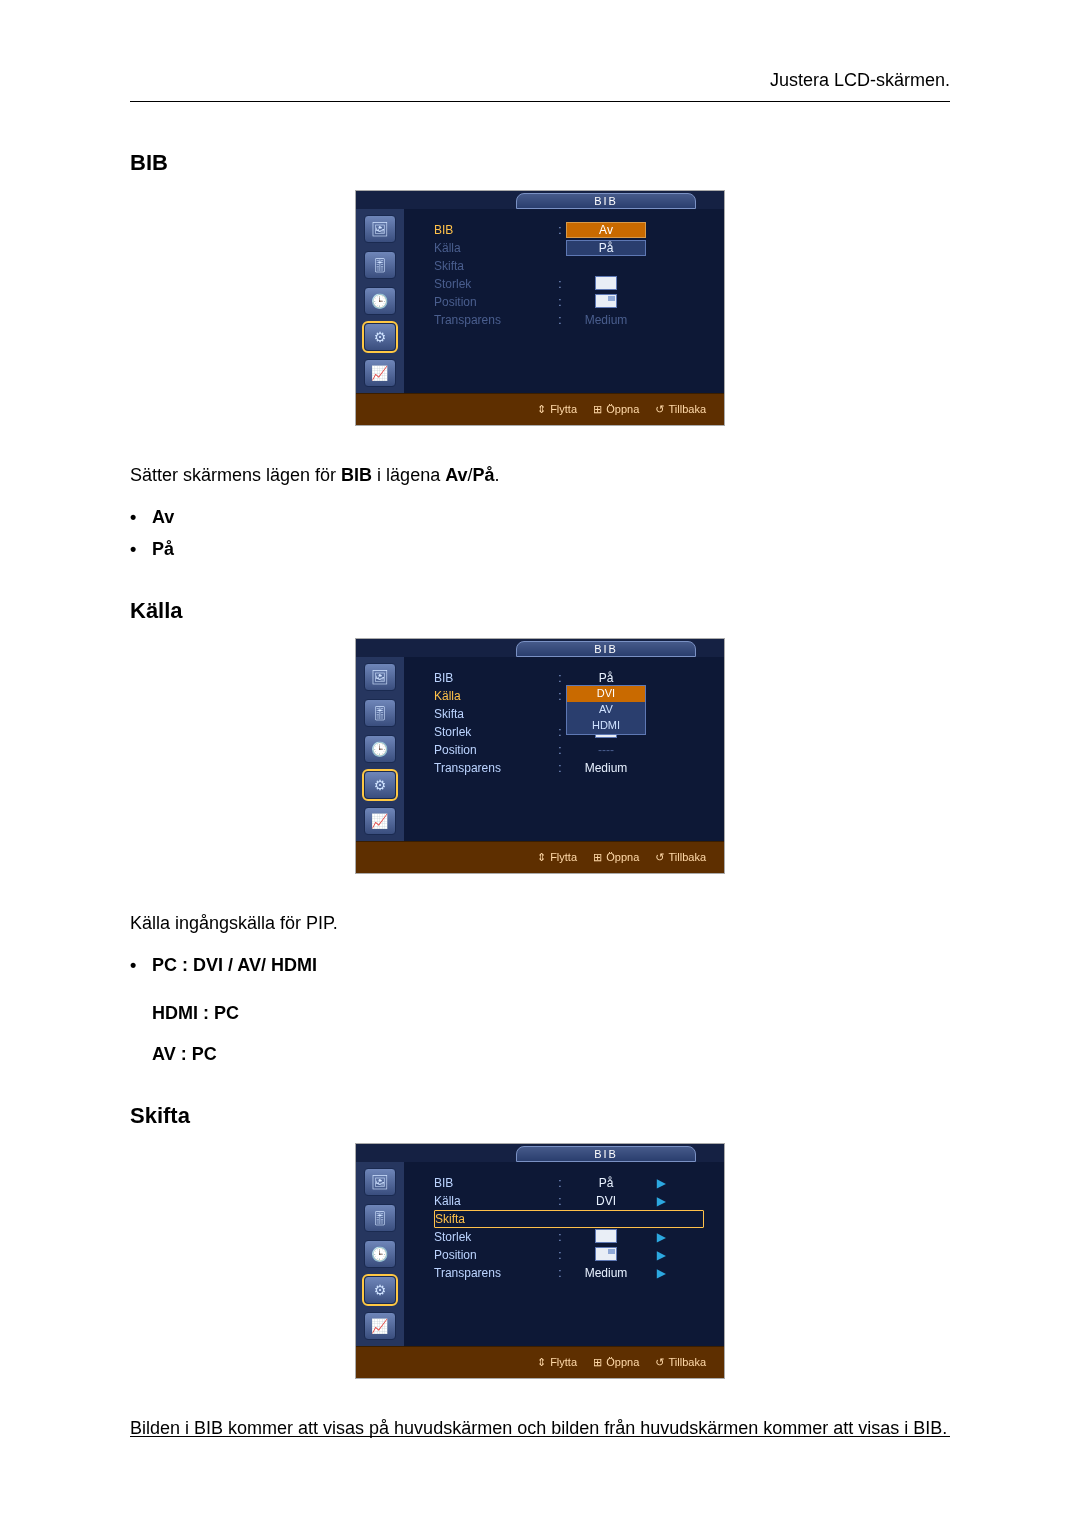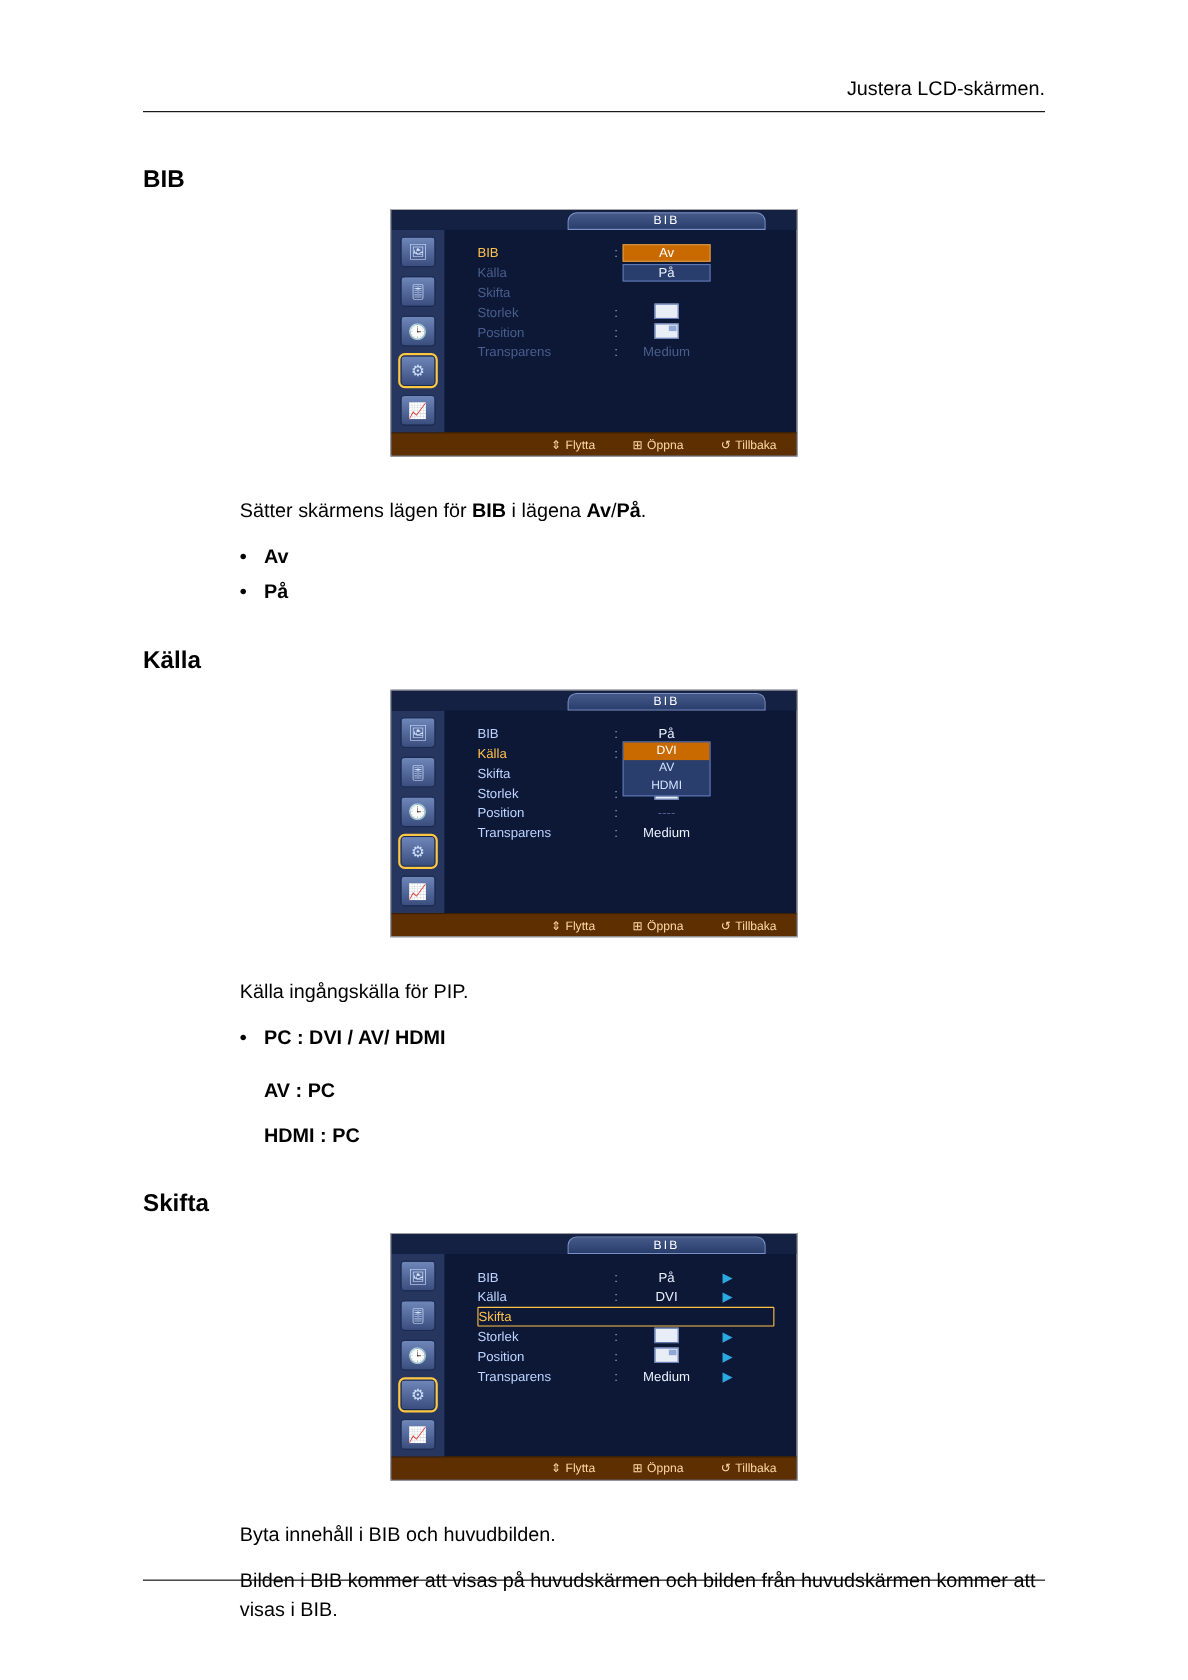--- a/index.html
+++ b/index.html
@@ -123,25 +123,25 @@
   }
   .mini-rect-pos {
     width: 22px; height: 14px; background:#e9eef6; border:1px solid #5e78b4; position:relative;
   }
   .mini-rect-pos::after { content:""; position:absolute; top:1px; right:1px; width:7px; height:5px; background:#8fa8d6; }
   .osd-arrow {
     width: 20px; color:#2ca8e0; font-size: 12px; text-align:right;
   }
   .osd-footer {
     background: #5e2f00;
-    height: 21px;
+    height: 32px;
     display:flex;
     justify-content:flex-end;
     align-items:center;
-    gap: 34px;
+    gap: 16px;
     padding: 0 18px;
     font-size: 11px;
     color:#ffd9a8;
     border-top: 1px solid #3a1e00;
   }
   .osd-footer span::before { margin-right:4px; }
   .ft-move::before  { content:"⇕"; color:#ffd9a8; }
   .ft-open::before  { content:"⊞"; color:#ffd9a8; }
   .ft-back::before  { content:"↺"; color:#ffd9a8; }
   .row-selbox {
@@ -152,21 +152,21 @@
     position: absolute;
     left: 162px;
     top: 28px;
     width: 80px;
     background: #2a3e6e;
     border: 1px solid #5e78b4;
   }
   .dropdown div { height:16px; line-height:15px; text-align:center; font-size:11px; color:#cfe2ff; }
   .dropdown div.sel { background:#c96a00; color:#fff; }
 
-  .body-text { margin-left: 88px; font-size: 18px; line-height: 1.45; }
+  .body-text { font-size: 18px; line-height: 1.45; }
   .para { margin-bottom: 16px; }
   ul.opts { list-style: none; margin: 10px 0 22px 0; }
   ul.opts li { margin: 6px 0; font-size: 18px; }
   ul.opts li::before { content:"•"; display:inline-block; width: 22px; }
   .bold { font-weight: bold; }
   .sub-lines { margin-left: 22px; }
   .sub-lines div { margin: 14px 0; font-weight:bold; }
 
   .bottom-rule {
     position:absolute;
@@ -307,22 +307,22 @@
       <span class="ft-back">Tillbaka</span>
     </div>
   </div>
 
   <div class="body-text">
     <div class="para">Källa ingångskälla för PIP.</div>
     <ul class="opts">
       <li class="bold">PC : DVI / AV/ HDMI</li>
     </ul>
     <div class="sub-lines">
+      <div>HDMI : PC</div>
       <div>AV : PC</div>
-      <div>HDMI : PC</div>
     </div>
   </div>
 
   <div class="section-sub">Skifta</div>
 
   <div class="osd">
     <div class="osd-top">
         <div class="osd-tab">BIB</div>
       </div>
     <div class="osd-body">
@@ -375,18 +375,17 @@
       </div>
     </div>
     <div class="osd-footer">
       <span class="ft-move">Flytta</span>
       <span class="ft-open">Öppna</span>
       <span class="ft-back">Tillbaka</span>
     </div>
   </div>
 
   <div class="body-text">
-    <div class="para">Byta innehåll i BIB och huvudbilden.</div>
     <div class="para">Bilden i BIB kommer att visas på huvudskärmen och bilden från huvudskärmen kommer att visas i BIB.</div>
   </div>
 </div>
 
 <div class="bottom-rule"></div>
 
 </body></html>

